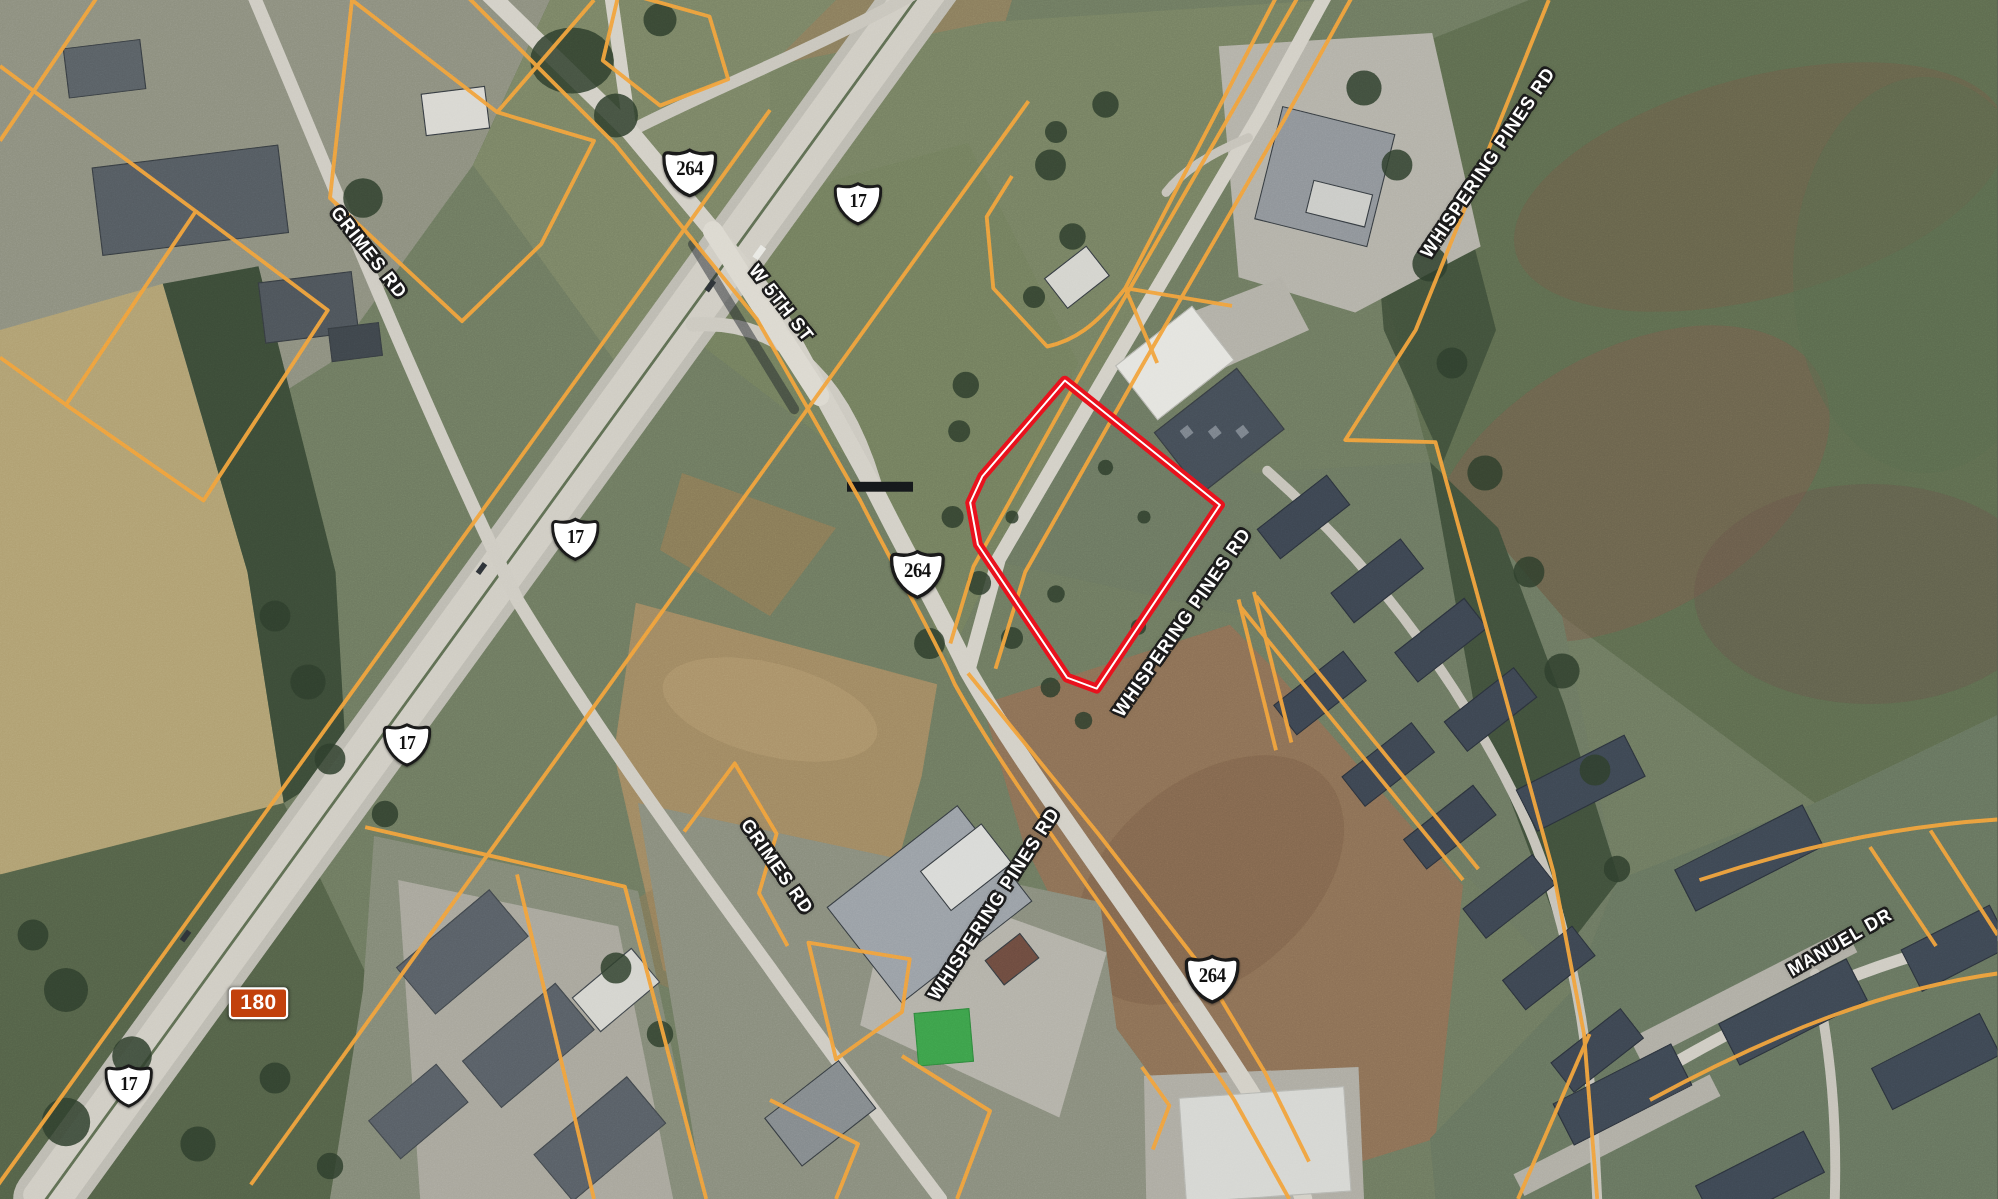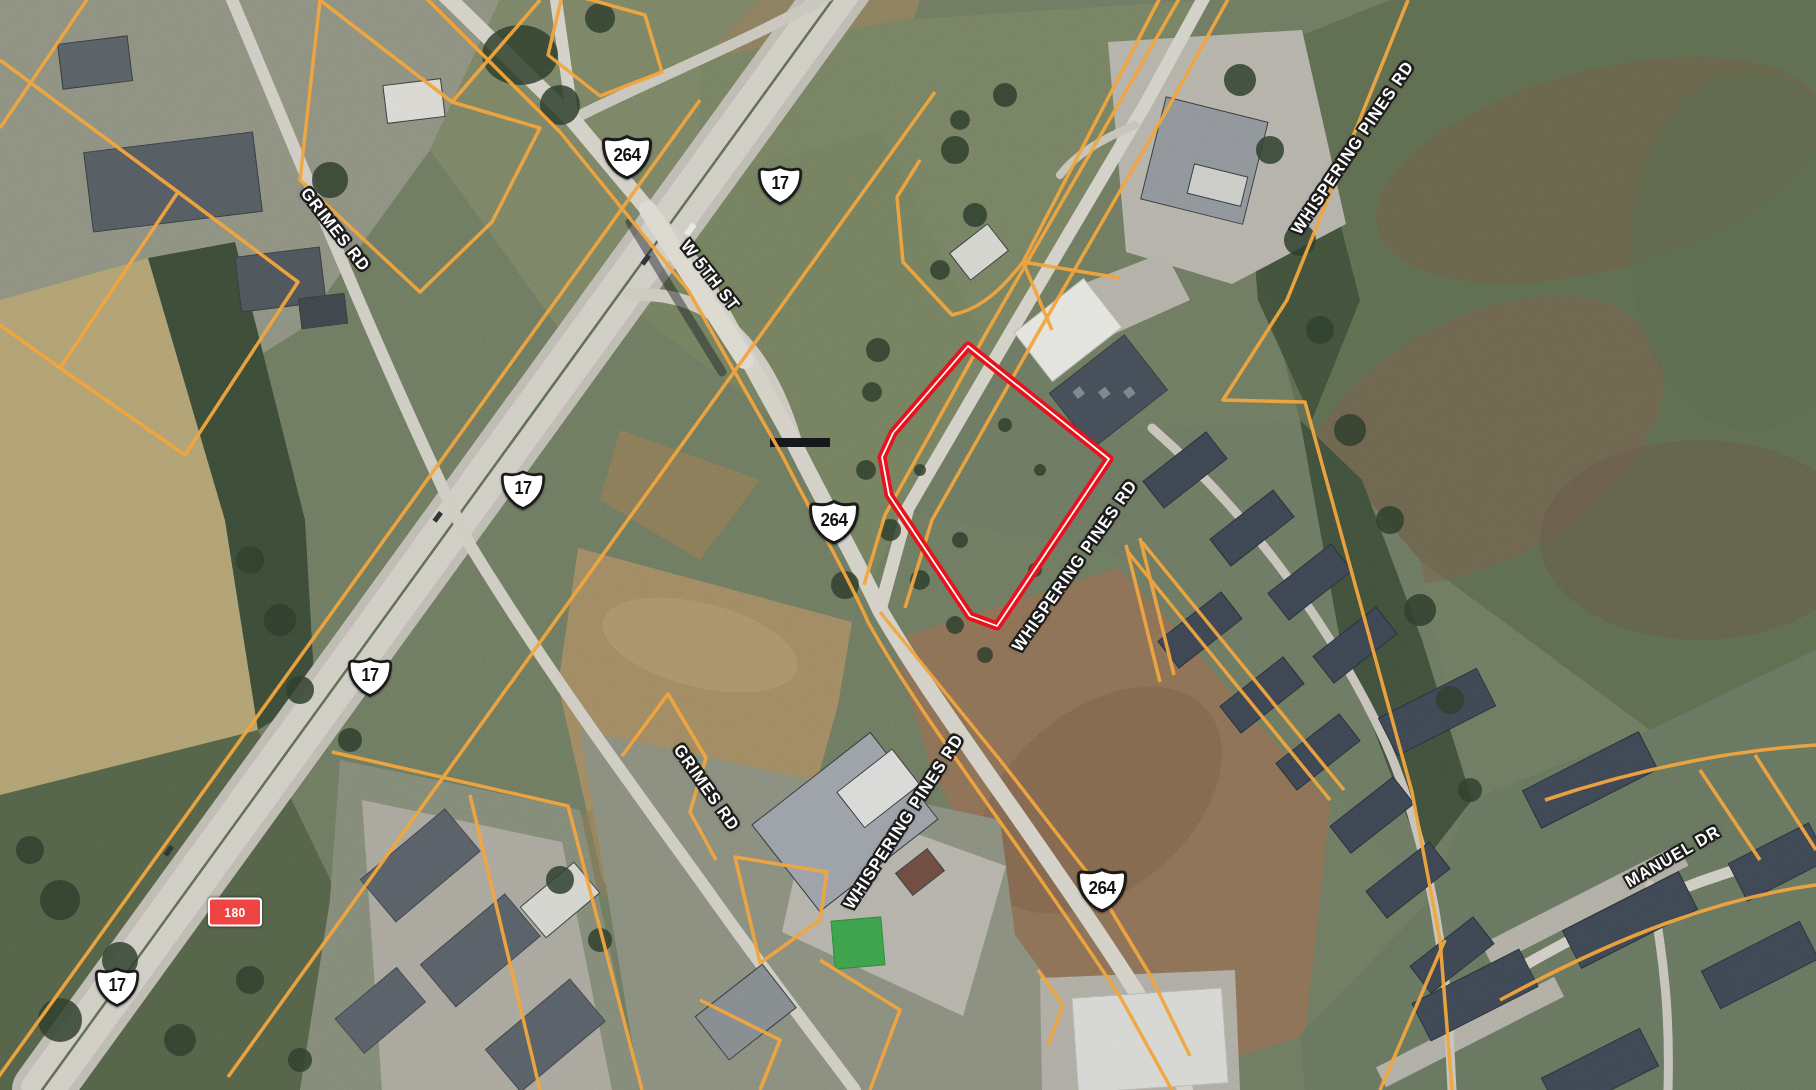--- a/index.html
+++ b/index.html
@@ -9,35 +9,35 @@
   }
   #map-viewport svg.scene{position:absolute;left:0;top:0;}
   .overlay{position:absolute;left:0;top:0;width:100%;height:100%;pointer-events:none;}
   .road-label{
     position:absolute;white-space:nowrap;color:#fff;font-weight:bold;
     font-size:17px;letter-spacing:1.1px;
     text-shadow:-2px -2px 0 #1c1c1c,2px -2px 0 #1c1c1c,-2px 2px 0 #1c1c1c,
       2px 2px 0 #1c1c1c,-2px 0 0 #1c1c1c,2px 0 0 #1c1c1c,0 -2px 0 #1c1c1c,
       0 2px 0 #1c1c1c,0 0 5px rgba(0,0,0,.55);
   }
-  .shield{position:absolute;width:50px;height:45px;transform:translate(-50%,-50%);}
+  .shield{position:absolute;width:50px;height:45px;transform:translate(-50%,-50%);font-family:Liberation Serif, serif;}
   .shield.small{width:44px;height:41px;}
   .shield svg{position:absolute;left:0;top:0;width:100%;height:100%;
     filter:drop-shadow(0 1px 1px rgba(0,0,0,.45));}
   .shield .num{
     position:absolute;left:0;top:0;width:100%;height:88%;display:flex;
     align-items:center;justify-content:center;color:#111;font-weight:bold;
     font-size:19px;transform:scaleX(.9);letter-spacing:-.5px;
   }
   .shield.small .num{font-size:18px;}
   .green-marker{
     position:absolute;transform:translate(-50%,-50%);
-    width:50px;height:25px;background:#ef4444;border:2px solid #fff;
+    width:50px;height:25px;background:#c2410c;border:2px solid #fff;
     border-radius:4px;display:flex;align-items:center;justify-content:center;
-    color:#fff;font-weight:bold;font-size:12px;letter-spacing:.5px;
+    color:#fff;font-weight:bold;font-size:19px;letter-spacing:.5px;
     box-shadow:0 0 3px rgba(0,0,0,.55);
   }
 </style>
 </head>
 <body>
 
 <div id="map-viewport">
 
   <svg class="scene" width="1816" height="1090" viewBox="0 0 1816 1090">
     <defs>

